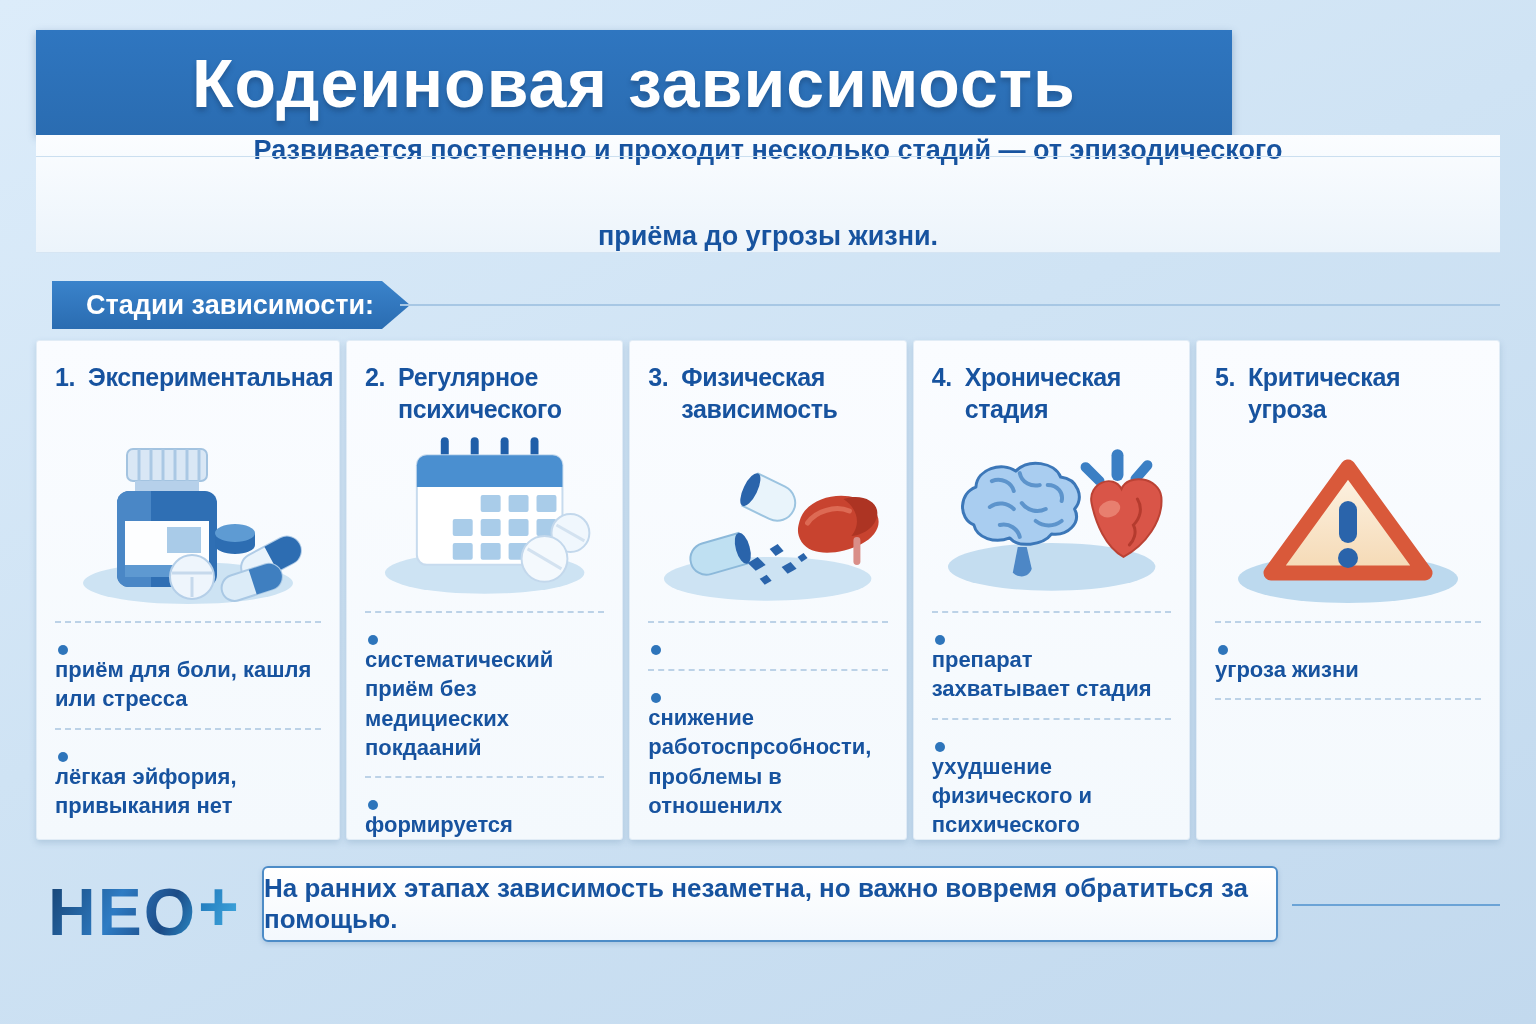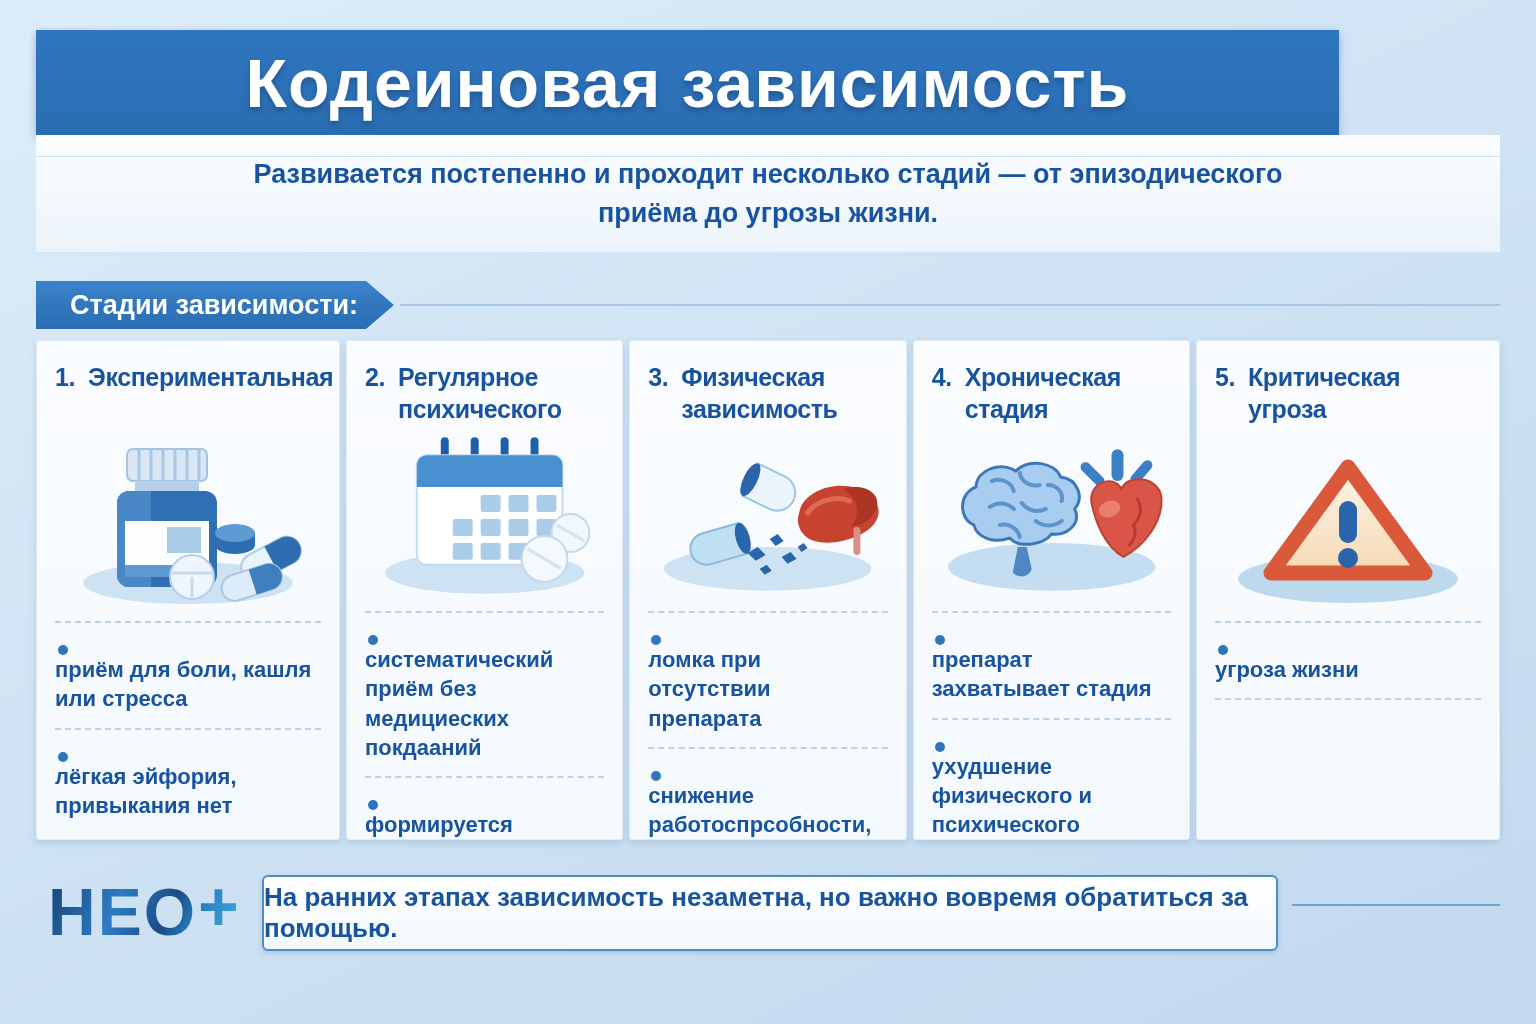--- a/index.html
+++ b/index.html
@@ -9,45 +9,45 @@
     background:#cfe2f3;
     overflow:hidden;
   }
   .page {
     position:relative; width:1536px; height:1024px;
     background:linear-gradient(155deg,#dcecfa 0%,#cfe3f4 45%,#c2d9ee 100%);
   }
 
   
   .titlebar {
-    position:absolute; left:36px; top:30px; width:1303px; height:105px;
+    position:absolute; left:36px; top:30px; width:1196px; height:105px;
     background:linear-gradient(180deg,var(--header-blue,#2f76c0) 0%,#2a6cb1 100%);
     display:flex; align-items:center; justify-content:center;
     box-shadow:0 3px 8px rgba(35,75,125,.35);
   }
   .page-title {
     color:#ffffff; font-size:68px; font-weight:bold; letter-spacing:1px;
     text-shadow:0 4px 5px rgba(18,48,88,.35);
   }
 
   
   .subtitle-panel {
     position:absolute; left:36px; top:135px; width:1464px; height:118px;
     background:linear-gradient(180deg,#fbfdff 0%,#ecf4fb 100%);
     border-bottom:1px solid #d6e5f3;
-    display:flex; flex-direction:column; align-items:center; justify-content:center; gap:8px;
+    display:flex; flex-direction:column; align-items:center; justify-content:space-between; gap:8px;
   }
   .subtitle-panel::before {
     content:""; position:absolute; top:21px; left:0; right:0; height:1px; background:#cbdff0;
   }
   .subtitle-line { color:var(--text-blue,#17539f); font-size:27px; font-weight:bold; }
 
   
   .badge {
-    position:absolute; left:36px; top:281px; width:358px; height:48px;
+    position:absolute; left:52px; top:281px; width:358px; height:48px;
     background:linear-gradient(180deg,#3a83cb 0%,#2a6cb1 100%);
     clip-path:polygon(0 0, calc(100% - 28px) 0, 100% 50%, calc(100% - 28px) 100%, 0 100%);
     display:flex; align-items:center; padding-left:34px;
   }
   .badge-label { color:#fff; font-size:27px; font-weight:bold; }
   .badge-line {
     position:absolute; left:400px; top:304px; width:1100px; height:2px; background:#a7c7e4;
   }
 
   
@@ -95,21 +95,20 @@
       background:linear-gradient(115deg,#1b6fb4 0%,#45afe3 100%);
       -webkit-background-clip:text; background-clip:text; color:transparent;
     }
   }
   .note-box {
     position:absolute; left:262px; top:866px; width:1016px; height:76px;
     background:linear-gradient(180deg,#ffffff 0%,#f3f8fd 100%);
     border:2px solid var(--footer-border,#4d8cc7); border-radius:6px;
     display:flex; align-items:center; justify-content:center;
     box-shadow:0 2px 5px rgba(100,140,180,.3);
-    margin-top:9px;
   }
   .note-text { color:var(--text-blue,#17539f); font-size:26px; font-weight:bold; }
   .footer-line {
     position:absolute; left:1292px; top:904px; width:208px; height:2px; background:#6ba3d6;
   }
 </style>
 </head>
 <body>
 
 <div class="page">
@@ -243,21 +242,20 @@
           </g>
           <path d="M152 82c6-24 48-34 70-16 16 13 10 30-8 39-22 11-50 13-60-2-5-8-4-14-2-21z" fill="#c8432f"></path>
           <path d="M196 60c18-6 34 2 34 14 0 12-12 22-26 23 10-12 6-28-8-37z" fill="#ad3423"></path>
           <path d="M160 84c8-12 28-18 42-12" stroke="#dd6a54" stroke-width="5" fill="none" stroke-linecap="round"></path>
           <rect x="206" y="98" width="7" height="28" rx="3.5" fill="#d98e88"></rect>
         </svg>
       </div>
       <div class="sep"></div>
       <div class="bullet">
         <span class="bullet-marker"></span>
-        <span class="bullet-text">ломка при отсутствии препарата</span>
       </div>
       <div class="sep"></div>
       <div class="bullet">
         <span class="bullet-marker"></span>
         <span class="bullet-text">снижение работоспрсобности, проблемы в отношенилх</span>
       </div>
     </article>
 
     <article class="stage">
       <h2 class="stage-title">

